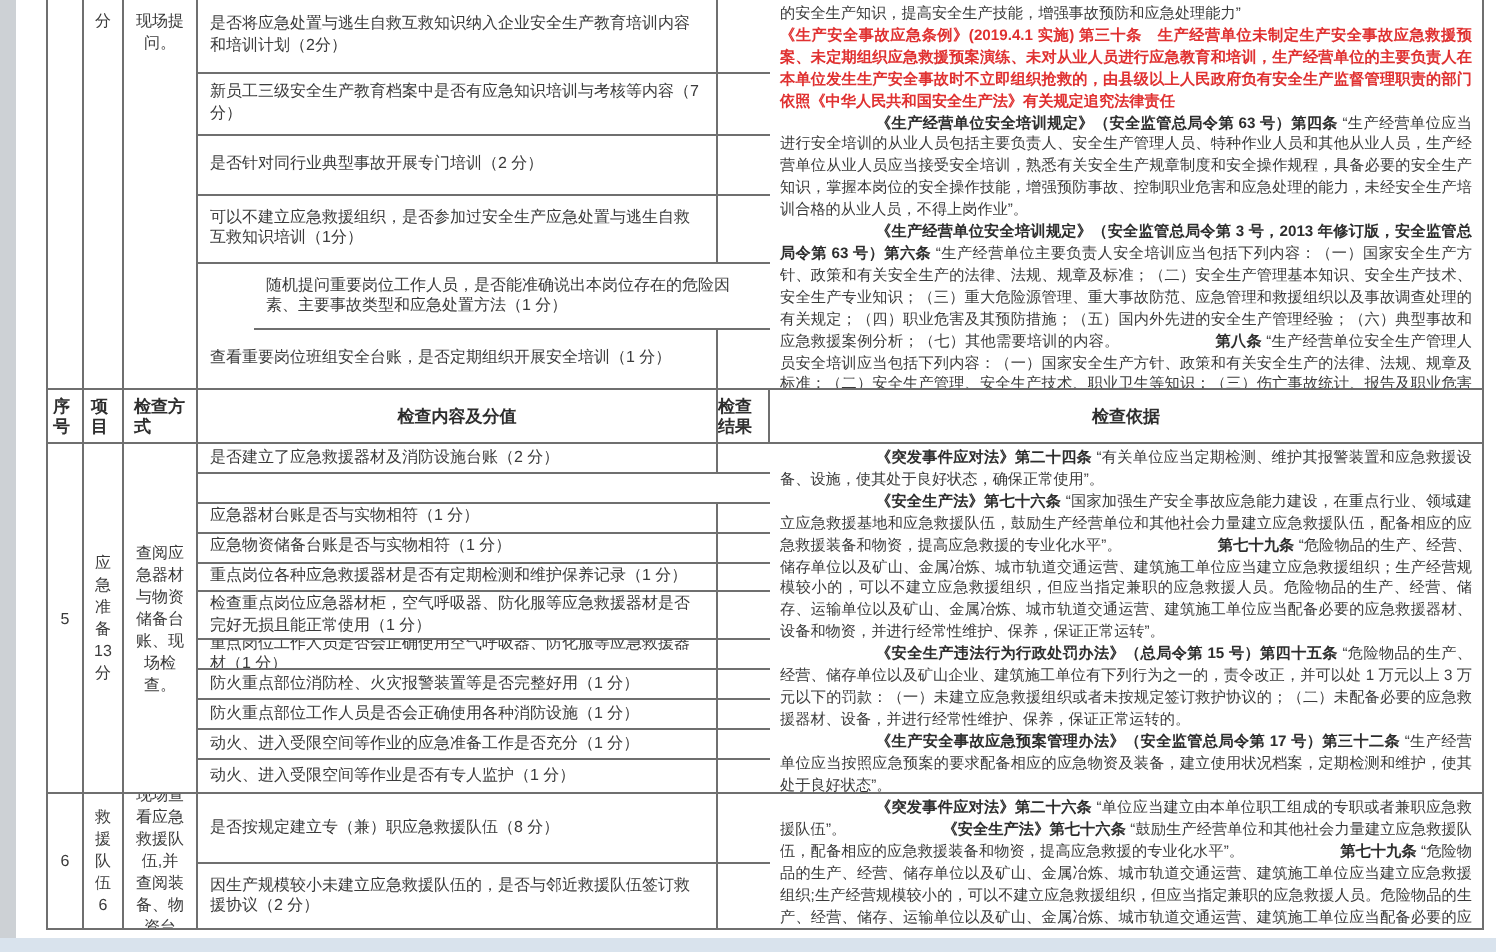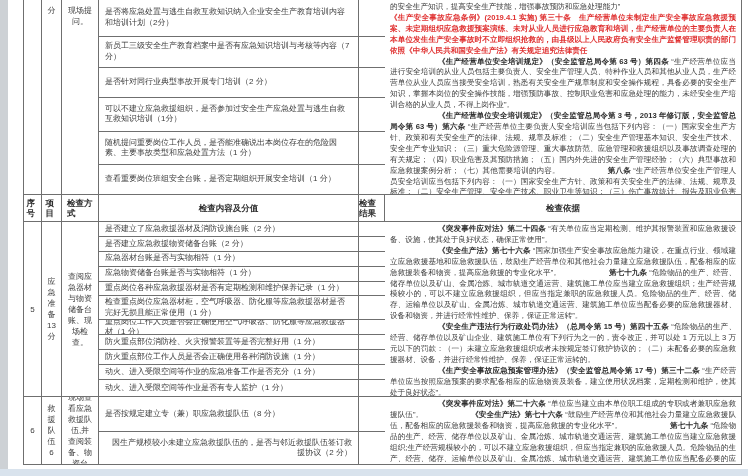--- a/index.html
+++ b/index.html
@@ -17,21 +17,21 @@
   }
   .sec{display:grid;grid-template-columns:18px 20px 37px 286px 356px;border-bottom:1px solid #6f6f6f;box-sizing:border-box;}
   .cell{border-right:1px solid #6f6f6f;box-sizing:border-box;overflow:hidden;}
   .lab{font-size:8px;line-height:11px;text-align:center;display:flex;justify-content:center;}
   .lab .w{word-break:break-all;margin:0 auto;}
   .w12{width:12px;} .w13{width:13px;} .w26{width:26px;}
   .top-align{align-items:flex-start;padding-top:5px;}
   .mid-align{align-items:center;}
   .rows{display:flex;flex-direction:column;box-sizing:border-box;}
   .sub{display:grid;grid-template-columns:260px 26px;border-bottom:1px solid #6f6f6f;box-sizing:border-box;}
-  .sub:last-child{border-bottom:none;text-align:right;}
+  .sub:last-child{border-bottom:none;}
   .content{
     font-size:8px;line-height:10.5px;padding:1px 6px;display:flex;align-items:center;
     border-right:1px solid #6f6f6f;box-sizing:border-box;overflow:hidden;
   }
   .result{box-sizing:border-box;}
   .basis{
     font-size:7.6px;line-height:10.9px;padding:2px 5px;box-sizing:border-box;
     border-right:none;overflow:hidden;text-align:justify;
   }
   .basis .n{color:#3b3b3b;}
@@ -77,21 +77,21 @@
           <div class="result"></div>
         </div>
         <div class="sub" style="height: 30px;">
           <div class="content">是否针对同行业典型事故开展专门培训（2 分）</div>
           <div class="result"></div>
         </div>
         <div class="sub" style="height: 35px;">
           <div class="content">可以不建立应急救援组织，是否参加过安全生产应急处置与逃生自救互救知识培训（1分）</div>
           <div class="result"></div>
         </div>
-        <div class="sub" style="height: 33px;">
+        <div class="sub" style="height: 33px; margin-left: 28px;">
           <div class="content">随机提问重要岗位工作人员，是否能准确说出本岗位存在的危险因素、主要事故类型和应急处置方法（1 分）</div>
           <div class="result"></div>
         </div>
         <div class="sub" style="height: 29px;">
           <div class="content">查看重要岗位班组安全台账，是否定期组织开展安全培训（1 分）</div>
           <div class="result"></div>
         </div>
       </div>
     <div class="basis"><span class="n">的安全生产知识，提高安全生产技能，增强事故预防和应急处理能力”</span><br><span class="r">《生产安全事故应急条例》(2019.4.1 实施) 第三十条　生产经营单位未制定生产安全事故应急救援预案、未定期组织应急救援预案演练、未对从业人员进行应急教育和培训，生产经营单位的主要负责人在本单位发生生产安全事故时不立即组织抢救的，由县级以上人民政府负有安全生产监督管理职责的部门依照《中华人民共和国安全生产法》有关规定追究法律责任</span><br><span class="b">《生产经营单位安全培训规定》（安全监管总局令第 63 号）第四条 </span><span class="n">“生产经营单位应当进行安全培训的从业人员包括主要负责人、安全生产管理人员、特种作业人员和其他从业人员，生产经营单位从业人员应当接受安全培训，熟悉有关安全生产规章制度和安全操作规程，具备必要的安全生产知识，掌握本岗位的安全操作技能，增强预防事故、控制职业危害和应急处理的能力，未经安全生产培训合格的从业人员，不得上岗作业”。</span><br><span class="b">《生产经营单位安全培训规定》（安全监管总局令第 3 号，2013 年修订版，安全监管总局令第 63 号）第六条 </span><span class="n">“生产经营单位主要负责人安全培训应当包括下列内容：（一）国家安全生产方针、政策和有关安全生产的法律、法规、规章及标准；（二）安全生产管理基本知识、安全生产技术、安全生产专业知识；（三）重大危险源管理、重大事故防范、应急管理和救援组织以及事故调查处理的有关规定；（四）职业危害及其预防措施；（五）国内外先进的安全生产管理经验；（六）典型事故和应急救援案例分析；（七）其他需要培训的内容。</span><span class="b">第八条 </span><span class="n">“生产经营单位安全生产管理人员安全培训应当包括下列内容：（一）国家安全生产方针、政策和有关安全生产的法律、法规、规章及标准；（二）安全生产管理、安全生产技术、职业卫生等知识；（三）伤亡事故统计、报告及职业危害的调查处理方法；（四）应急管理、应急预案编制以及应急处置的内容和要求；（五）国内外先进的安全生产管理经验；（六）典型事故和应急救援案例分析；（七）其他需要培训的内容。</span></div>
   </div>
@@ -126,21 +126,20 @@
       </div>
     <div class="cell lab mid-align">
         <span class="w w26">查阅应急器材与物资储备台账、现场检查。</span>
       </div>
     <div class="cell rows" style="border-right:none;">
         <div class="sub" style="height: 15px;">
           <div class="content">是否建立了应急救援器材及消防设施台账（2 分）</div>
           <div class="result"></div>
         </div>
         <div class="sub" style="height: 15px;">
-          <div class="content">是否建立应急救援物资储备台账（2 分）</div>
           <div class="result"></div>
         </div>
         <div class="sub" style="height: 15px;">
           <div class="content">应急器材台账是否与实物相符（1 分）</div>
           <div class="result"></div>
         </div>
         <div class="sub" style="height: 15px;">
           <div class="content">应急物资储备台账是否与实物相符（1 分）</div>
           <div class="result"></div>
         </div>

